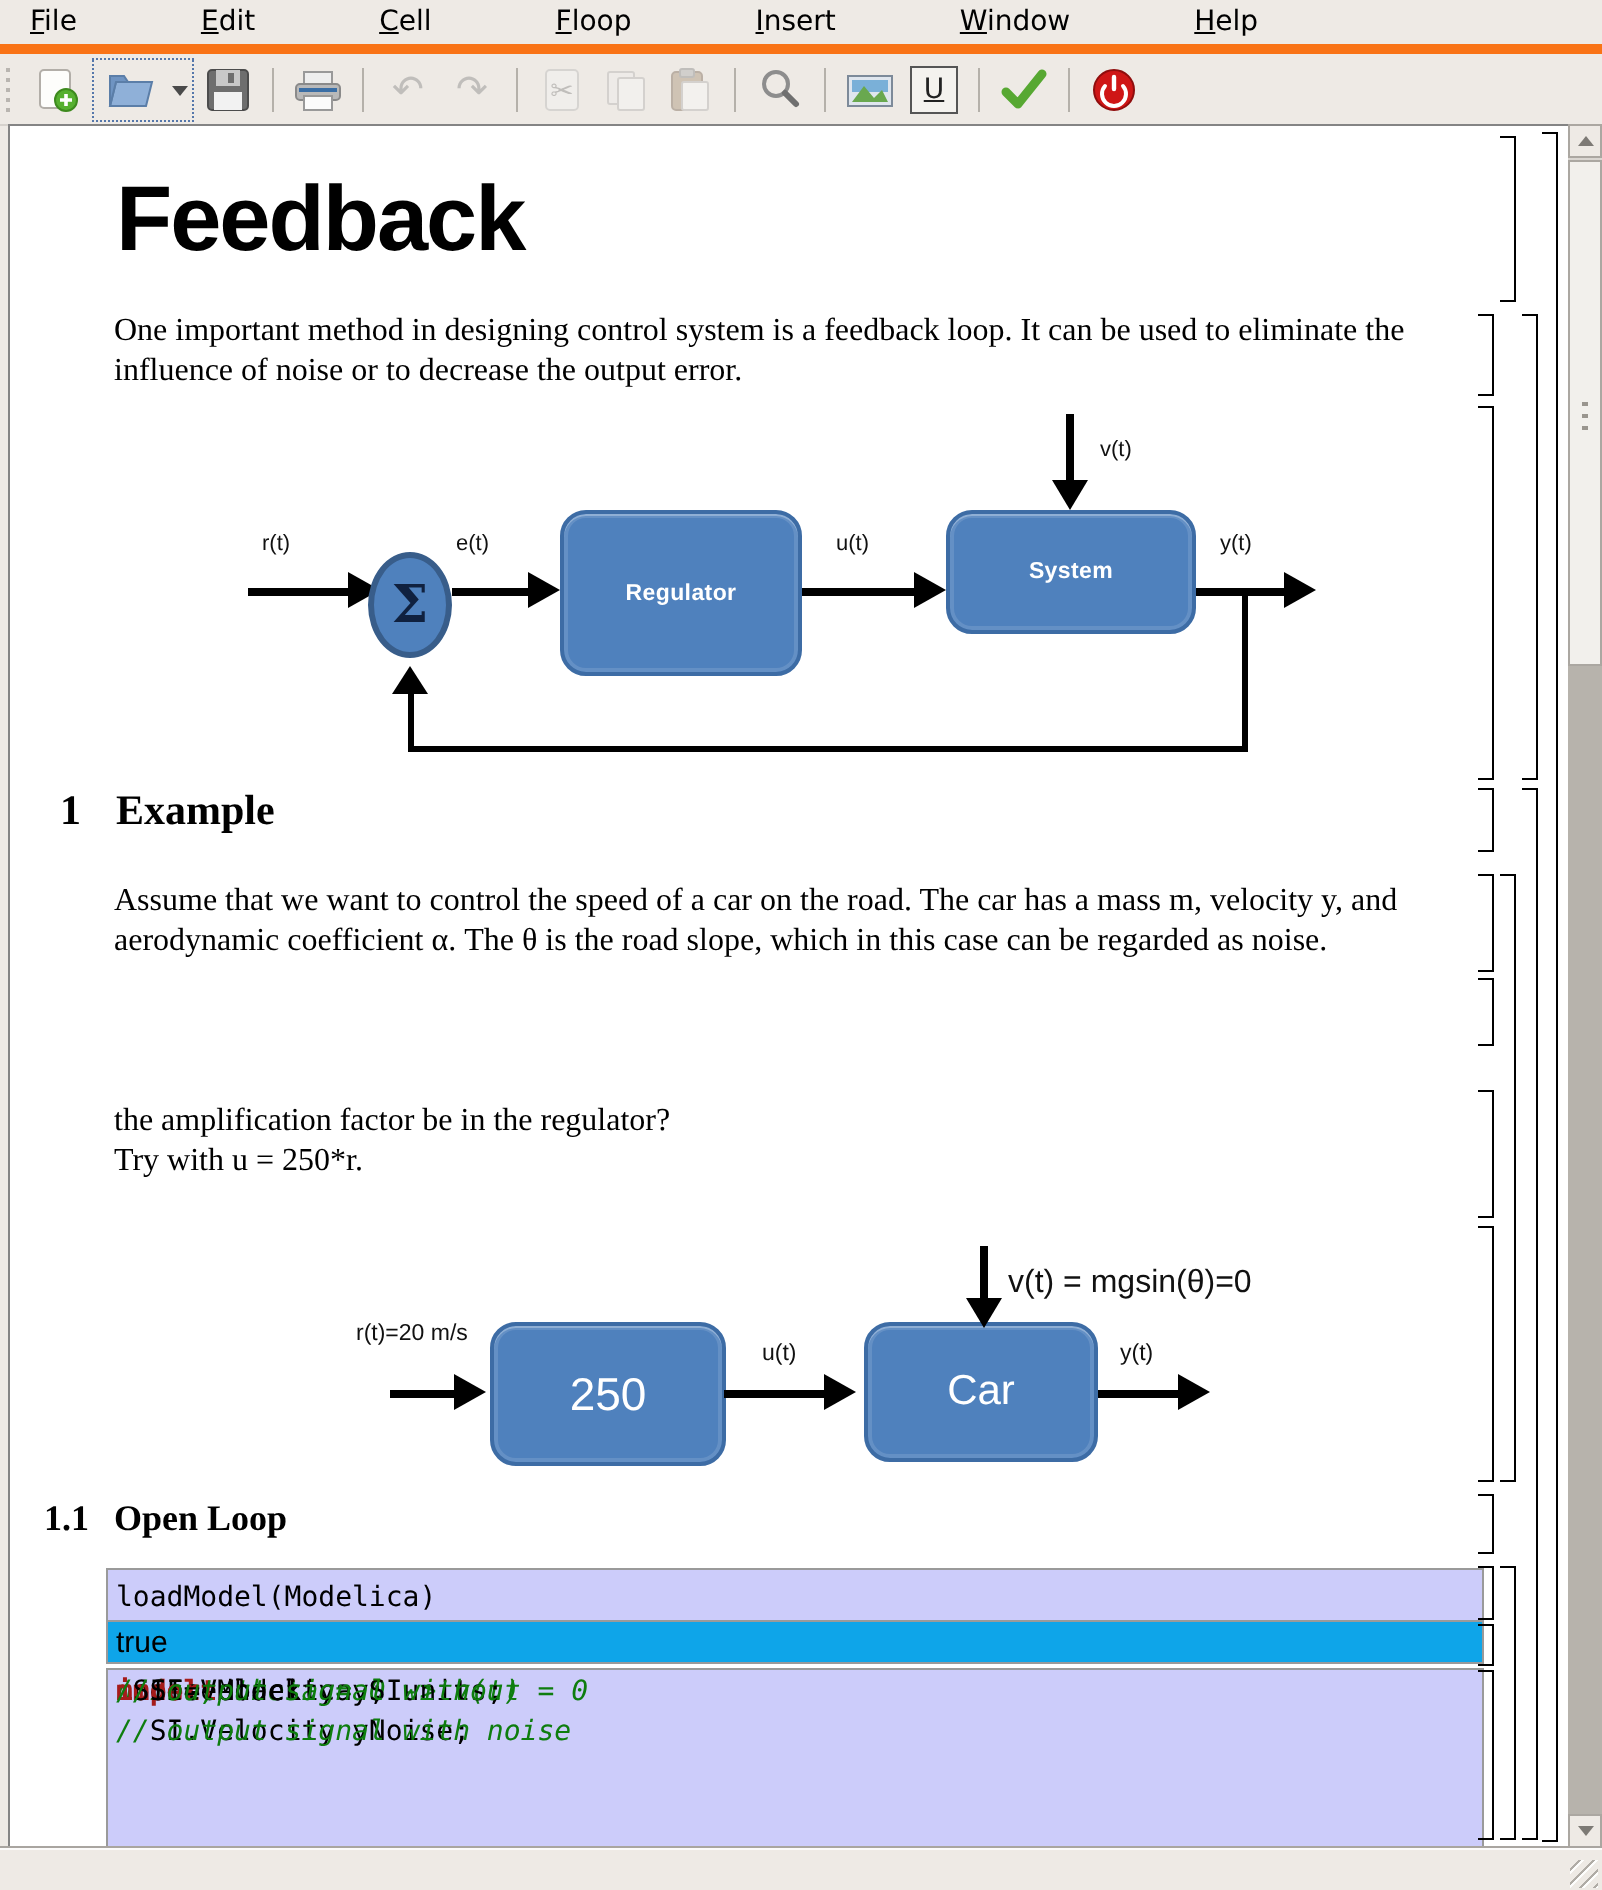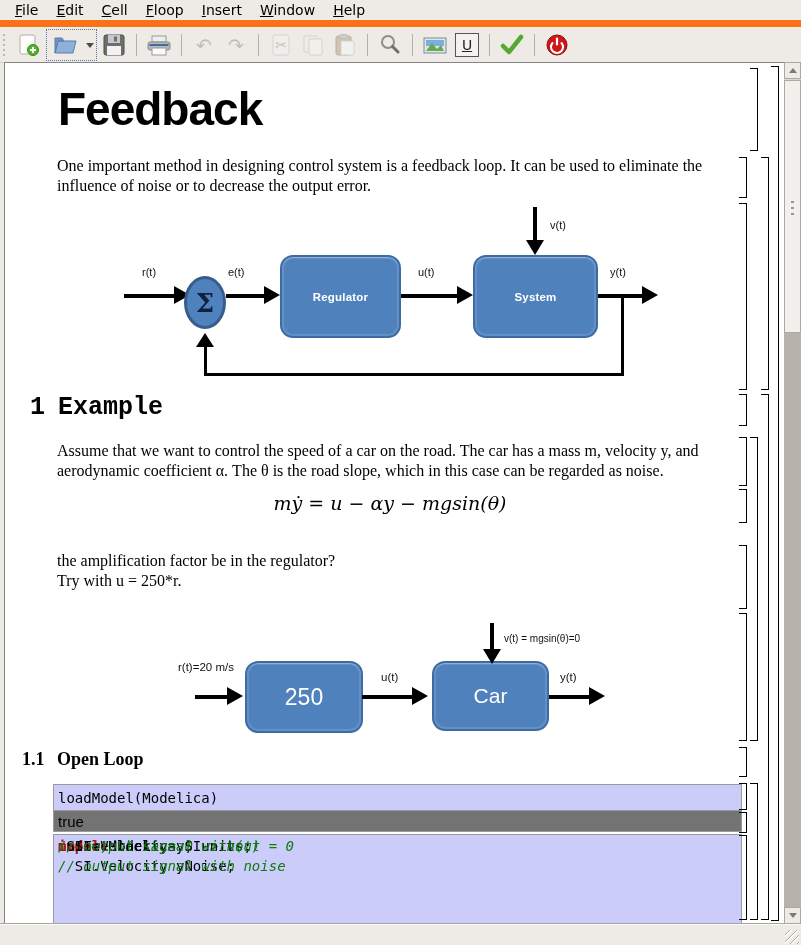--- a/index.html
+++ b/index.html
@@ -1,19 +1,19 @@
 <!DOCTYPE html>
 <html><head>
 <meta charset="utf-8">
 <style>
   html,body{margin:0;padding:0;}
   body{width:801px;height:945px;background:#eeeae5;font-family:"DejaVu Sans",sans-serif;position:relative;overflow:hidden;}
 
   
-  .menubar{position:absolute;left:0;top:0;width:801px;height:27px;background:#eeeae5;border-bottom:7px solid #f97316;display:flex;align-items:center;padding-left:6px;box-sizing:border-box;}
+  .menubar{position:absolute;left:0;top:0;width:801px;height:27px;background:#eeeae5;border-bottom:5px solid #f97316;display:flex;align-items:center;padding-left:6px;box-sizing:border-box;gap:44px;}
   .menuitem{font-size:14px;color:#000;padding:3px 9px;cursor:default;}
   .menuitem .accel{text-decoration:underline;}
 
   
   .toolbar{position:absolute;left:0;top:28px;width:801px;height:34px;background:#eeeae5;border-bottom:1px solid #d6d2cd;display:flex;align-items:center;}
   .tgrip{width:5px;height:22px;margin:0 5px 0 3px;background:repeating-linear-gradient(0deg,#b9b5b0 0 2px,transparent 2px 5px);background-size:2px 100%;background-repeat:repeat-y;}
   .tbi{width:28px;height:28px;display:flex;align-items:center;justify-content:center;margin:0 2px;position:relative;}
   .tbi.disabled{opacity:.45;filter:grayscale(60%);}
   .tsep{width:1px;height:22px;background:#b5b1aa;margin:0 6px;}
   .tbi-open-wrap{display:flex;align-items:center;outline:1px dotted #5577aa;padding:1px 2px;margin:0 2px;}
@@ -21,40 +21,40 @@
   .uline-box{width:22px;height:22px;border:1px solid #555;display:flex;align-items:center;justify-content:center;font-size:14px;color:#222;text-decoration:underline;background:#f4f2ee;}
   .glyph{font-size:19px;color:#8a8a8a;}
 
   
   .view{position:absolute;left:4px;top:62px;width:779px;height:862px;background:#fff;border-top:1px solid #848484;border-left:1px solid #848484;border-right:4px solid #3b82f6;overflow:hidden;}
   .view *{position:absolute;}
 
   .doc-title{left:53px;top:19px;font-family:"Liberation Sans",sans-serif;font-weight:bold;font-size:46px;letter-spacing:-1px;color:#000;white-space:nowrap;}
   .para{font-family:"Liberation Serif",serif;font-size:16px;line-height:19.5px;color:#000;white-space:nowrap;}
   .h-num{display:inline-block;}
-  .heading1{left:25px;top:330px;font-family:Liberation Mono, monospace;font-weight:bold;font-size:25px;color:#000;white-space:nowrap;}
+  .heading1{left:25px;top:330px;font-family:Liberation Serif, serif;font-weight:bold;font-size:21px;color:#000;white-space:nowrap;}
   .heading1 .h-num{width:28px;}
   .heading2{left:17px;top:686px;font-family:"Liberation Serif",serif;font-weight:bold;font-size:18px;color:#000;white-space:nowrap;}
   .heading2 .h-num{width:35px;}
   .formula{left:52px;top:429px;width:666px;text-align:center;font-family:"DejaVu Serif",serif;font-style:italic;font-size:19px;color:#000;}
 
   
   .blk{background:#4f81bd;border:2px solid #3d6ca5;border-radius:13px;box-sizing:border-box;box-shadow:inset 0 1px 0 rgba(255,255,255,.28), inset 0 0 0 2px rgba(255,255,255,.12);display:flex;align-items:center;justify-content:center;color:#fff;font-family:"Liberation Sans",sans-serif;text-align:right;}
   .blk-label-sm{font-size:11.5px;font-weight:bold;letter-spacing:.2px;}
   .dlabel{font-family:"Liberation Sans",sans-serif;font-size:11px;color:#111;white-space:nowrap;}
   .hline{background:#000;}
   .ah-right{width:0;height:0;border-top:9px solid transparent;border-bottom:9px solid transparent;border-left:16px solid #000;}
   .ah-down{width:0;height:0;border-left:9px solid transparent;border-right:9px solid transparent;border-top:15px solid #000;}
   .ah-up{width:0;height:0;border-left:9px solid transparent;border-right:9px solid transparent;border-bottom:14px solid #000;}
   .sumc{width:42px;height:53px;background:#4f81bd;border:3px solid #385d8a;border-radius:50%;box-sizing:border-box;display:flex;align-items:center;justify-content:center;font-family:"DejaVu Serif",serif;font-size:26px;color:#10213f;font-weight:bold;}
 
   
   .cell{left:48px;width:689px;border:1px solid #9a9a9a;box-sizing:border-box;overflow:hidden;}
   .cell-in{background:#ccccfa;}
-  .cell-out{background:#737373;}
+  .cell-out{background:#0ea5e9;}
   .mono{font-family:"DejaVu Sans Mono","Liberation Mono",monospace;font-size:14px;color:#000;white-space:pre;position:static;}
   .kw{color:#a51b1b;font-weight:bold;}
   .cm{color:#0e7d0e;font-style:italic;}
   .codeline{position:static;display:block;line-height:19.5px;}
 
   
   .brk{width:8px;border-top:1px solid #000;border-right:1px solid #000;border-bottom:1px solid #000;box-sizing:border-box;}
 
   
   .vscroll{position:absolute;left:784px;top:62px;width:17px;height:862px;background:#dad6d1;}
@@ -200,37 +200,37 @@
 <div class="view">
 
   <div class="doc-title">Feedback</div>
 
   <div class="para" style="left:52px;top:93px;">
     <div style="position:static;font-family:Liberation Serif, serif;">One important method in designing control system is a feedback loop. It can be used to eliminate the</div>
     <div style="position:static;">influence of noise or to decrease the output error.</div>
   </div>
 
   <div style="left:0;top:0;width:0;height:0;">
-    <div class="dlabel" style="left:137px;top:203px;">r(t)</div>
+    <div class="dlabel" style="left:126px;top:203px;">r(t)</div>
     <div class="hline" style="left:119px;top:231px;width:52px;height:4px;"></div>
     <div class="ah-right" style="left:169px;top:223px;"></div>
 
     <div class="sumc" style="left:179px;top:213px;">Σ</div>
 
     <div class="dlabel" style="left:223px;top:203px;">e(t)</div>
     <div class="hline" style="left:221px;top:231px;width:40px;height:4px;"></div>
     <div class="ah-right" style="left:259px;top:223px;"></div>
 
     <div class="blk blk-label-sm" style="left:275px;top:192px;width:121px;height:83px;">Regulator</div>
 
     <div class="dlabel" style="left:413px;top:203px;">u(t)</div>
     <div class="hline" style="left:396px;top:231px;width:58px;height:4px;"></div>
     <div class="ah-right" style="left:452px;top:223px;"></div>
 
-    <div class="blk blk-label-sm" style="left:468px;top:192px;width:125px;height:83px;">System</div>
+    <div class="blk blk-label-sm" style="left:468px;top:192px;width:125px;height:62px;">System</div>
 
     <div class="hline" style="left:528px;top:144px;width:4px;height:35px;"></div>
     <div class="ah-down" style="left:521px;top:177px;"></div>
     <div class="dlabel" style="left:545px;top:156px;">v(t)</div>
 
     <div class="hline" style="left:593px;top:231px;width:47px;height:4px;"></div>
     <div class="ah-right" style="left:637px;top:223px;"></div>
     <div class="dlabel" style="left:605px;top:203px;">y(t)</div>
 
     <div class="hline" style="left:616px;top:235px;width:3px;height:78px;"></div>
@@ -241,21 +241,20 @@
 
   <div class="heading1">
     <span class="h-num" style="position:static;">1</span><span style="position:static;">Example</span>
   </div>
 
   <div class="para" style="left:52px;top:378px;">
     <div style="position:static;">Assume that we want to control the speed of a car on the road. The car has a mass m, velocity y, and</div>
     <div style="position:static;">aerodynamic coefficient α. The θ is the road slope, which in this case can be regarded as noise.</div>
   </div>
 
-  <div class="formula">mẏ = u − αy − mgsin(θ)</div>
 
   <div class="para" style="left:52px;top:488px;">
     <div style="position:static;">the amplification factor be in the regulator?</div>
     <div style="position:static;">Try with u = 250*r.</div>
   </div>
 
   <div style="left:0;top:0;width:0;height:0;">
     <div class="dlabel" style="left:173px;top:598px;font-size:11.5px;">r(t)=20 m/s</div>
     <div class="hline" style="left:190px;top:632px;width:34px;height:4px;"></div>
     <div class="ah-right" style="left:222px;top:624px;"></div>
@@ -263,21 +262,21 @@
     <div class="blk" style="left:240px;top:598px;width:118px;height:72px;font-size:23px;">250</div>
 
     <div class="dlabel" style="left:376px;top:608px;font-size:11.5px;">u(t)</div>
     <div class="hline" style="left:357px;top:632px;width:52px;height:4px;"></div>
     <div class="ah-right" style="left:407px;top:624px;"></div>
 
     <div class="blk" style="left:427px;top:598px;width:117px;height:70px;font-size:21px;">Car</div>
 
     <div class="hline" style="left:485px;top:560px;width:4px;height:28px;"></div>
     <div class="ah-down" style="left:478px;top:586px;"></div>
-    <div class="dlabel" style="left:499px;top:570px;font-size:10px;">v(t) = mgsin(θ)=0</div>
+    <div class="dlabel" style="left:499px;top:570px;font-size:16px;">v(t) = mgsin(θ)=0</div>
 
     <div class="hline" style="left:544px;top:632px;width:42px;height:4px;"></div>
     <div class="ah-right" style="left:584px;top:624px;"></div>
     <div class="dlabel" style="left:555px;top:608px;font-size:11.5px;">y(t)</div>
   </div>
 
   <div class="heading2">
     <span class="h-num" style="position:static;">1.1</span><span style="position:static;">Open Loop</span>
   </div>
 

